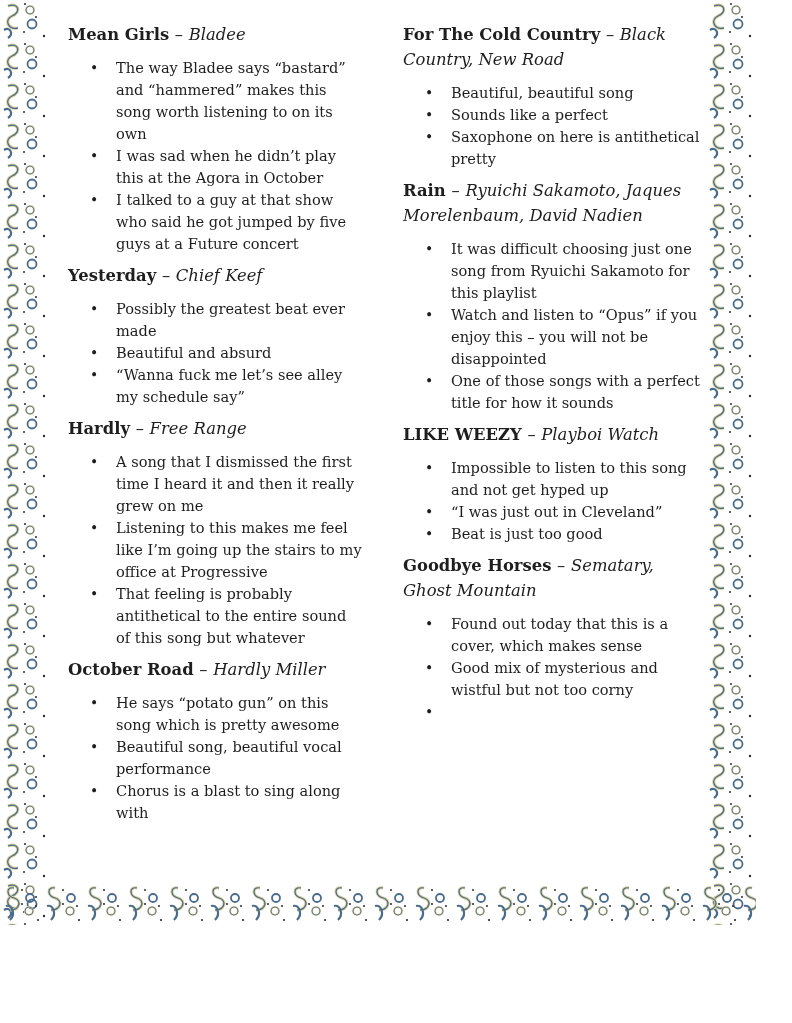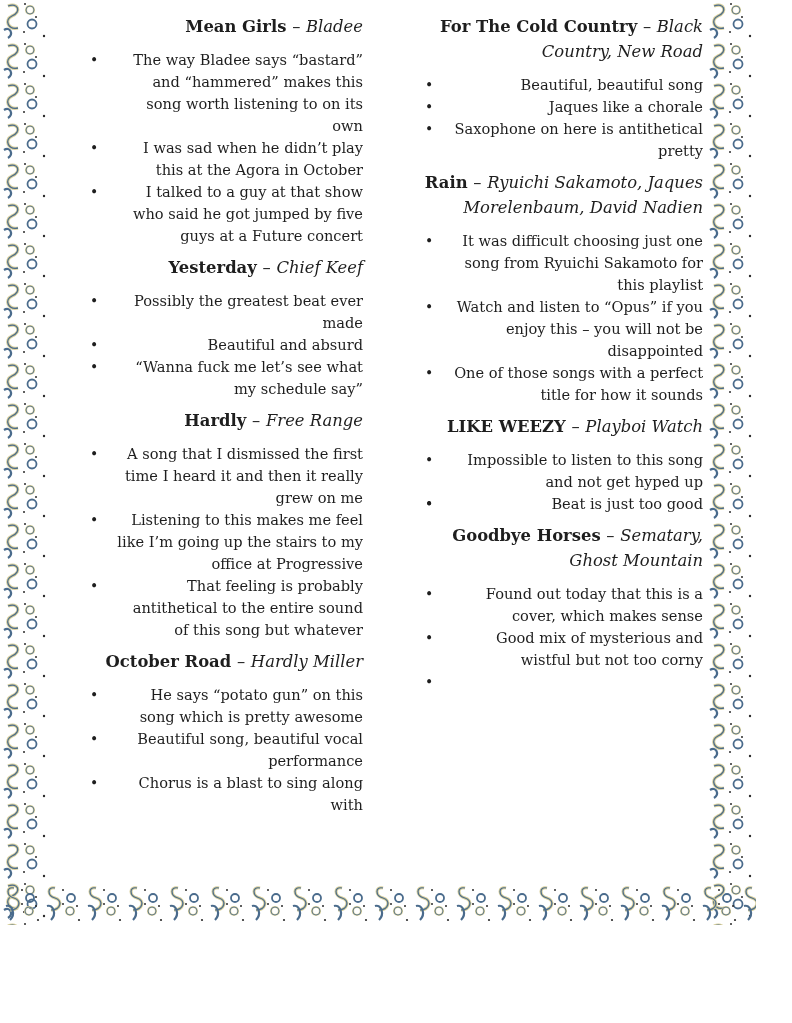--- a/index.html
+++ b/index.html
@@ -6,21 +6,21 @@
   body { width: 792px; height: 1023px; position: relative; overflow: hidden;
          font-family: "DejaVu Serif", "Liberation Serif", serif; color: #1e1e1e; }
   .border-left, .border-right, .border-bottom { position: absolute; overflow: hidden; }
   .border-left { left: 0; top: 0; width: 50px; height: 925px; }
   .border-right { left: 706px; top: 0; width: 50px; height: 925px; }
   .border-bottom { left: 0; top: 884px; width: 756px; height: 42px; }
   .border-left svg, .border-right svg, .border-bottom svg { display: block; }
   .col { position: absolute; top: 14px; font-size: 14.6px; line-height: 22px; }
   .col.left { left: 68px; width: 295px; }
   .col.right { left: 403px; width: 300px; }
-  .song { margin: 0 0 8px 0; text-align: right; }
+  .song { margin: 8px 0 8px 0; }
   .song-title { font-weight: bold; font-size: 16.4px; line-height: 25px; margin: 0 0 10px 0; }
   .song-title .artist { font-weight: normal; font-style: italic; }
   .song-title .dash { font-weight: normal; }
   ul.notes { list-style: none; margin: 0; padding: 0; }
   ul.notes li { position: relative; padding-left: 48px; margin: 0; }
   ul.notes li .bullet { position: absolute; left: 22px; top: 0; font-size: 14px; }
 </style>
 </head>
 <body>
 
@@ -77,21 +77,21 @@
       <li><span class="bullet">•</span><span>The way Bladee says “bastard” and “hammered” makes this song worth listening to on its own</span></li>
       <li><span class="bullet">•</span><span>I was sad when he didn’t play this at the Agora in October</span></li>
       <li><span class="bullet">•</span><span>I talked to a guy at that show who said he got jumped by five guys at a Future concert</span></li>
     </ul>
   </div>
   <div class="song">
     <div class="song-title"><span>Yesterday</span> <span class="dash">–</span> <span class="artist">Chief Keef</span></div>
     <ul class="notes">
       <li><span class="bullet">•</span><span>Possibly the greatest beat ever made</span></li>
       <li><span class="bullet">•</span><span>Beautiful and absurd</span></li>
-      <li><span class="bullet">•</span><span>“Wanna fuck me let’s see what my schedule say”</span></li>
+      <li><span class="bullet">•</span><span>“Wanna fuck me let’s see alley my schedule say”</span></li>
     </ul>
   </div>
   <div class="song">
     <div class="song-title"><span>Hardly</span> <span class="dash">–</span> <span class="artist">Free Range</span></div>
     <ul class="notes">
       <li><span class="bullet">•</span><span>A song that I dismissed the first time I heard it and then it really grew on me</span></li>
       <li><span class="bullet">•</span><span>Listening to this makes me feel like I’m going up the stairs to my office at Progressive</span></li>
       <li><span class="bullet">•</span><span>That feeling is probably antithetical to the entire sound of this song but whatever</span></li>
     </ul>
   </div>
@@ -103,37 +103,37 @@
       <li><span class="bullet">•</span><span>Chorus is a blast to sing along with</span></li>
     </ul>
   </div>
 </div>
 
 <div class="col right">
   <div class="song">
     <div class="song-title"><span>For The Cold Country</span> <span class="dash">–</span> <span class="artist">Black Country, New Road</span></div>
     <ul class="notes">
       <li><span class="bullet">•</span><span>Beautiful, beautiful song</span></li>
-      <li><span class="bullet">•</span><span>Jaques like a chorale</span></li>
+      <li><span class="bullet">•</span><span>Sounds like a perfect</span></li>
       <li><span class="bullet">•</span><span>Saxophone on here is antithetical pretty</span></li>
     </ul>
   </div>
   <div class="song">
     <div class="song-title"><span>Rain</span> <span class="dash">–</span> <span class="artist">Ryuichi Sakamoto, Jaques Morelenbaum, David Nadien</span></div>
     <ul class="notes">
       <li><span class="bullet">•</span><span>It was difficult choosing just one song from Ryuichi Sakamoto for this playlist</span></li>
       <li><span class="bullet">•</span><span>Watch and listen to “Opus” if you enjoy this – you will not be disappointed</span></li>
       <li><span class="bullet">•</span><span>One of those songs with a perfect title for how it sounds</span></li>
     </ul>
   </div>
   <div class="song">
     <div class="song-title"><span>LIKE WEEZY</span> <span class="dash">–</span> <span class="artist">Playboi Watch</span></div>
     <ul class="notes">
       <li><span class="bullet">•</span><span>Impossible to listen to this song and not get hyped up</span></li>
-      <li><span class="bullet">•</span></li>
+      <li><span class="bullet">•</span><span>“I was just out in Cleveland”</span></li>
       <li><span class="bullet">•</span><span>Beat is just too good</span></li>
     </ul>
   </div>
   <div class="song">
     <div class="song-title"><span>Goodbye Horses</span> <span class="dash">–</span> <span class="artist">Sematary, Ghost Mountain</span></div>
     <ul class="notes">
       <li><span class="bullet">•</span><span>Found out today that this is a cover, which makes sense</span></li>
       <li><span class="bullet">•</span><span>Good mix of mysterious and wistful but not too corny</span></li>
       <li><span class="bullet">•</span></li>
     </ul>

